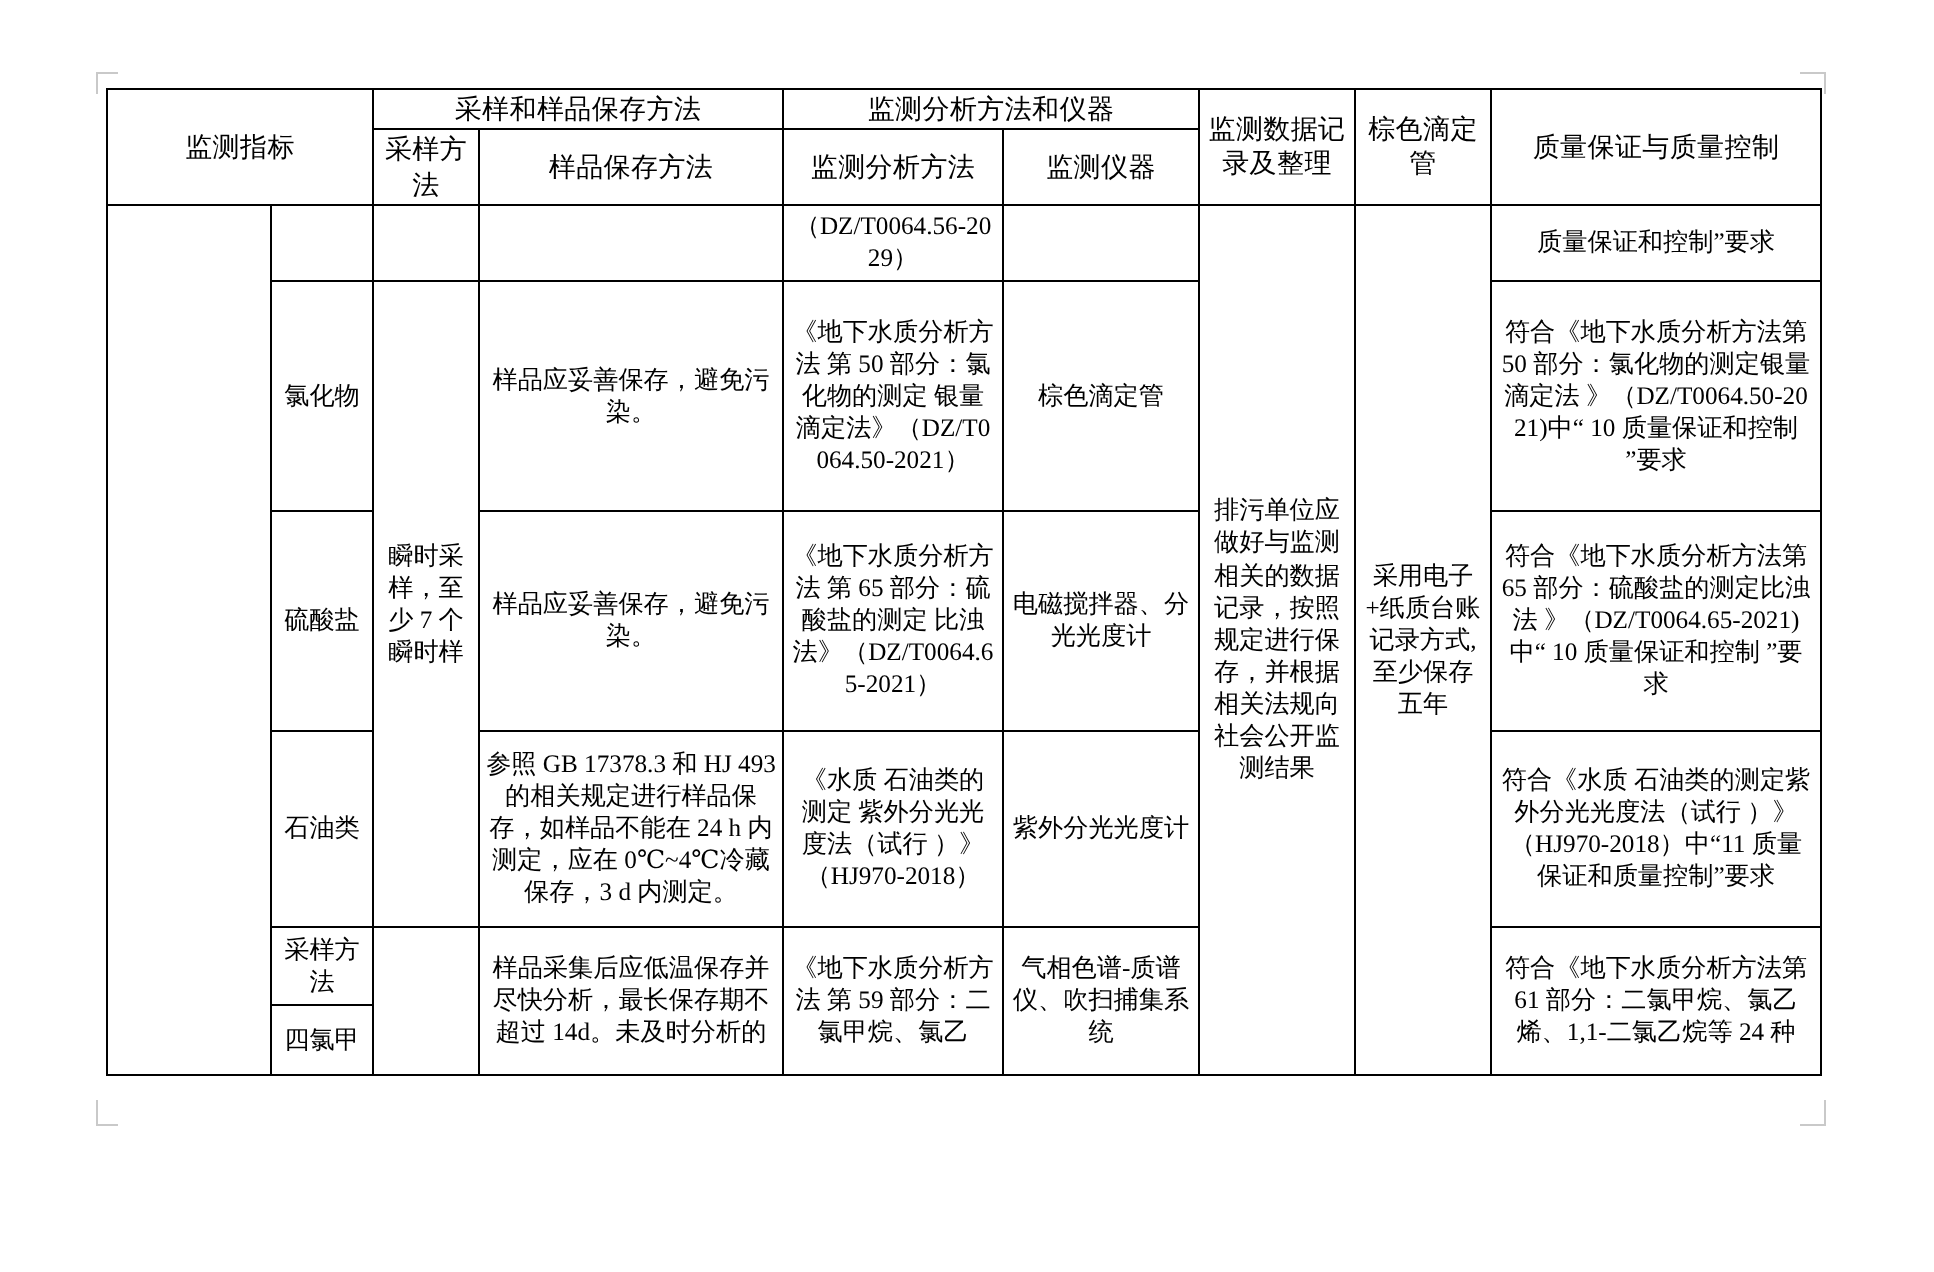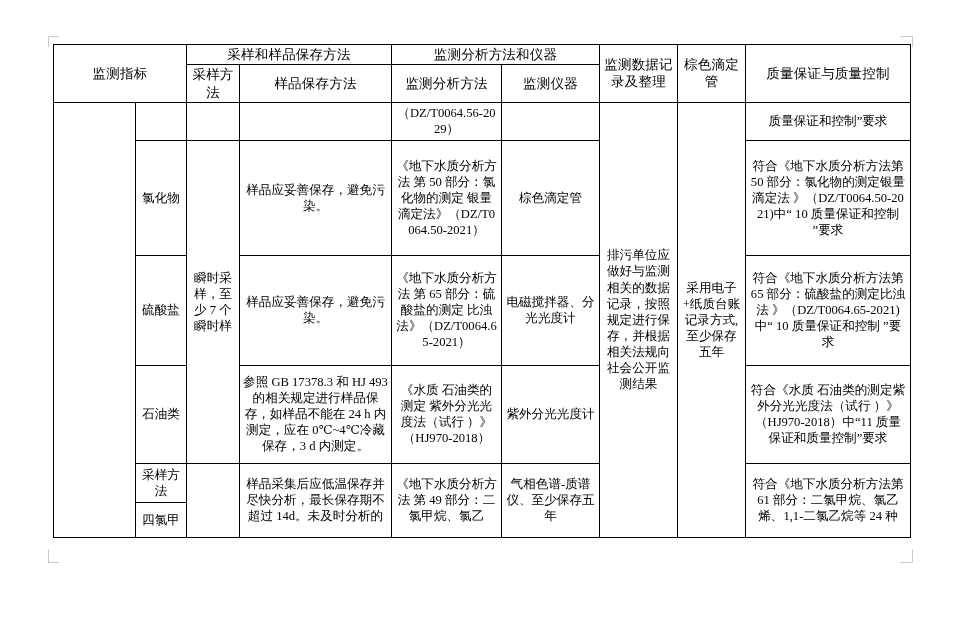--- a/index.html
+++ b/index.html
@@ -168,22 +168,22 @@
           <td class="cell just">参照 GB 17378.3 和 HJ 493 的相关规定进行样品保存，如样品不能在 24 h 内测定，应在 0℃~4℃冷藏保存，3 d 内测定。</td>
           <td class="cell just">《水质 石油类的测定 紫外分光光度法（试行 ）》（HJ970-2018）</td>
           <td class="cell just">紫外分光光度计</td>
           <td class="cell just">符合《水质 石油类的测定紫外分光光度法（试行 ）》（HJ970-2018）中“11 质量保证和质量控制”要求</td>
         </tr>
 
         <tr style="height:39px">
           <td class="cell">采样方法</td>
           <td class="cell" rowspan="2"></td>
           <td class="cell just" rowspan="2">样品采集后应低温保存并尽快分析，最长保存期不超过 14d。未及时分析的</td>
-          <td class="cell just" rowspan="2">《地下水质分析方法 第 49 部分：二氯甲烷、氯乙</td>
-          <td class="cell just" rowspan="2">气相色谱-质谱仪、至少保存五年</td>
+          <td class="cell just" rowspan="2">《地下水质分析方法 第 59 部分：二氯甲烷、氯乙</td>
+          <td class="cell just" rowspan="2">气相色谱-质谱仪、吹扫捕集系统</td>
           <td class="cell just" rowspan="2">符合《地下水质分析方法第 61 部分：二氯甲烷、氯乙烯、1,1-二氯乙烷等 24 种</td>
         </tr>
 
         <tr style="height:35px">
           <td class="cell">四氯甲</td>
         </tr>
 
       </tbody>
     </table>
   </div>

